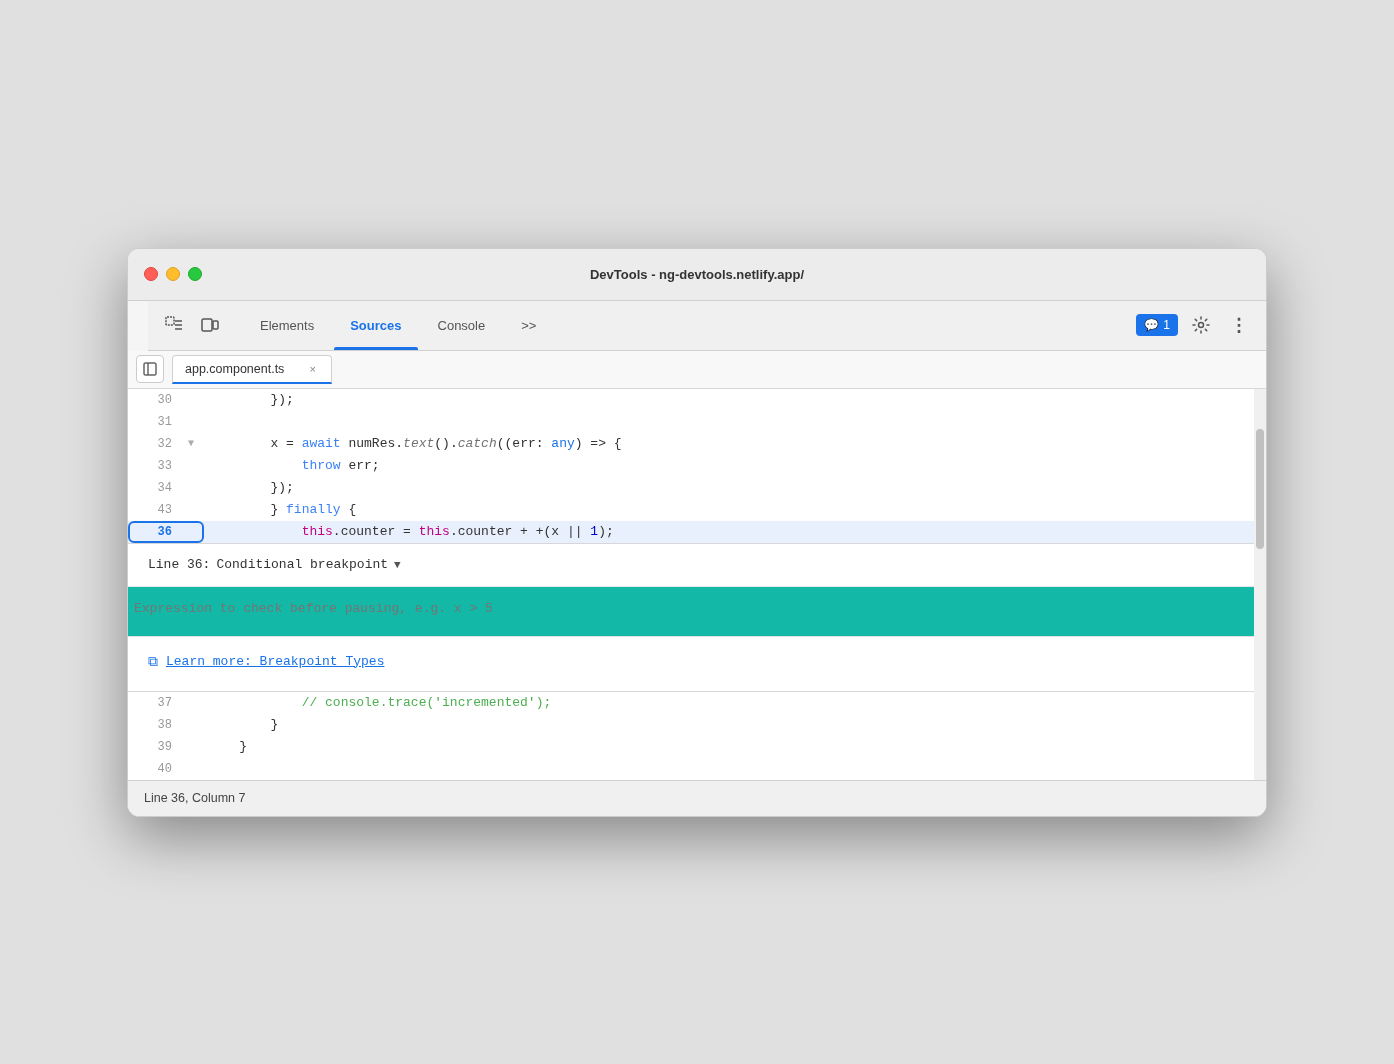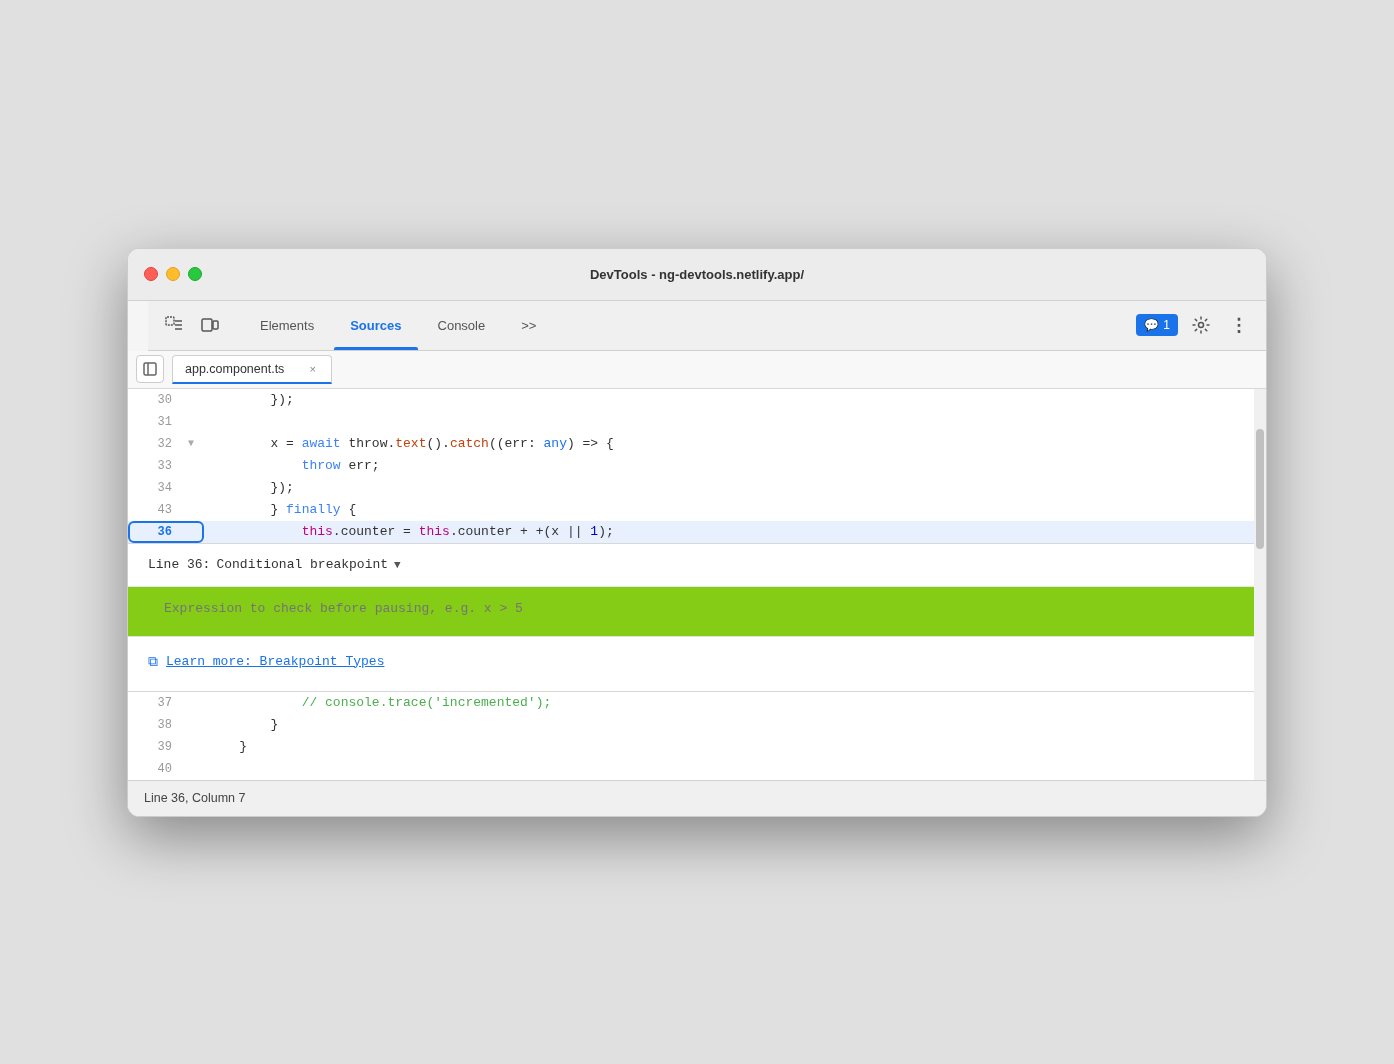--- a/index.html
+++ b/index.html
@@ -259,21 +259,21 @@
       left: 0;
       top: 0;
       width: 76px;
       bottom: 0;
       border: 2.5px solid #1a73e8;
       border-radius: 6px;
       pointer-events: none;
       z-index: 10;
     } 
     .kw2 { color: #3b82f6; } 
-    .fn { color: #c2410c; }
+    .fn { color: #737373; font-style: italic; }
     .num { color: #0000cd; }
     .cmt { color: #4caf50; }
     .this-kw { color: #c00080; }
     .op { color: #333; }
     .paren { color: #333; }
     .var { color: #333; }
     .any-type { color: #1a73e8; }
 
     
     .breakpoint-popup {
@@ -297,22 +297,22 @@
       font-size: 13px;
     }
 
     .bp-dropdown-arrow {
       color: #555;
       font-size: 11px;
       cursor: pointer;
     }
 
     .bp-input-area {
-      padding: 10px 36px 16px;
-      background: #84cc16;
+      padding: 10px 6px 16px;
+      background: #14b8a6;
       border-bottom: 1px solid #e0e0e0;
     }
 
     .bp-input {
       width: 100%;
       font-family: 'Courier New', Courier, monospace;
       font-size: 13px;
       color: #333;
       border: none;
       outline: none;
@@ -463,21 +463,21 @@
 
         <div class="code-line">
           <div class="line-number">31</div>
           <div class="line-fold"></div>
           <div class="line-content"> </div>
         </div>
 
         <div class="code-line">
           <div class="line-number">32</div>
           <div class="line-fold" style="color:#aaa; font-size:10px; line-height:22px;">▼</div>
-          <div class="line-content">        <span class="var">x = </span><span class="kw2">await</span><span class="var"> throw.</span><span class="fn">text</span><span class="paren">().</span><span class="fn">catch</span><span class="paren">((</span><span class="var">err</span><span class="op">: </span><span class="any-type">any</span><span class="paren">) =&gt; {</span></div>
+          <div class="line-content">        <span class="var">x = </span><span class="kw2">await</span><span class="var"> numRes.</span><span class="fn">text</span><span class="paren">().</span><span class="fn">catch</span><span class="paren">((</span><span class="var">err</span><span class="op">: </span><span class="any-type">any</span><span class="paren">) =&gt; {</span></div>
         </div>
 
         <div class="code-line">
           <div class="line-number">33</div>
           <div class="line-fold"></div>
           <div class="line-content">            <span class="kw2">throw</span><span class="var"> err;</span></div>
         </div>
 
         <div class="code-line">
           <div class="line-number">34</div>

